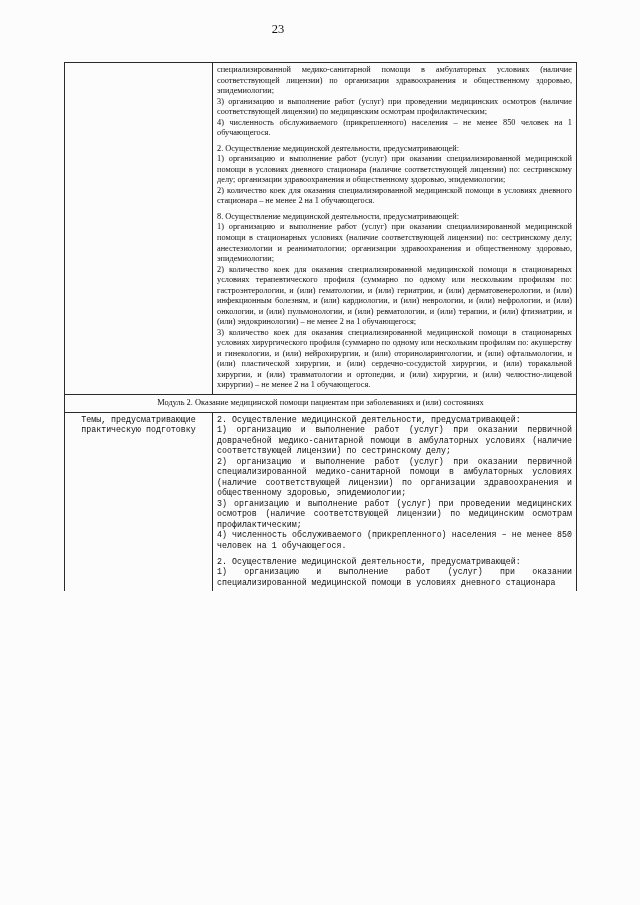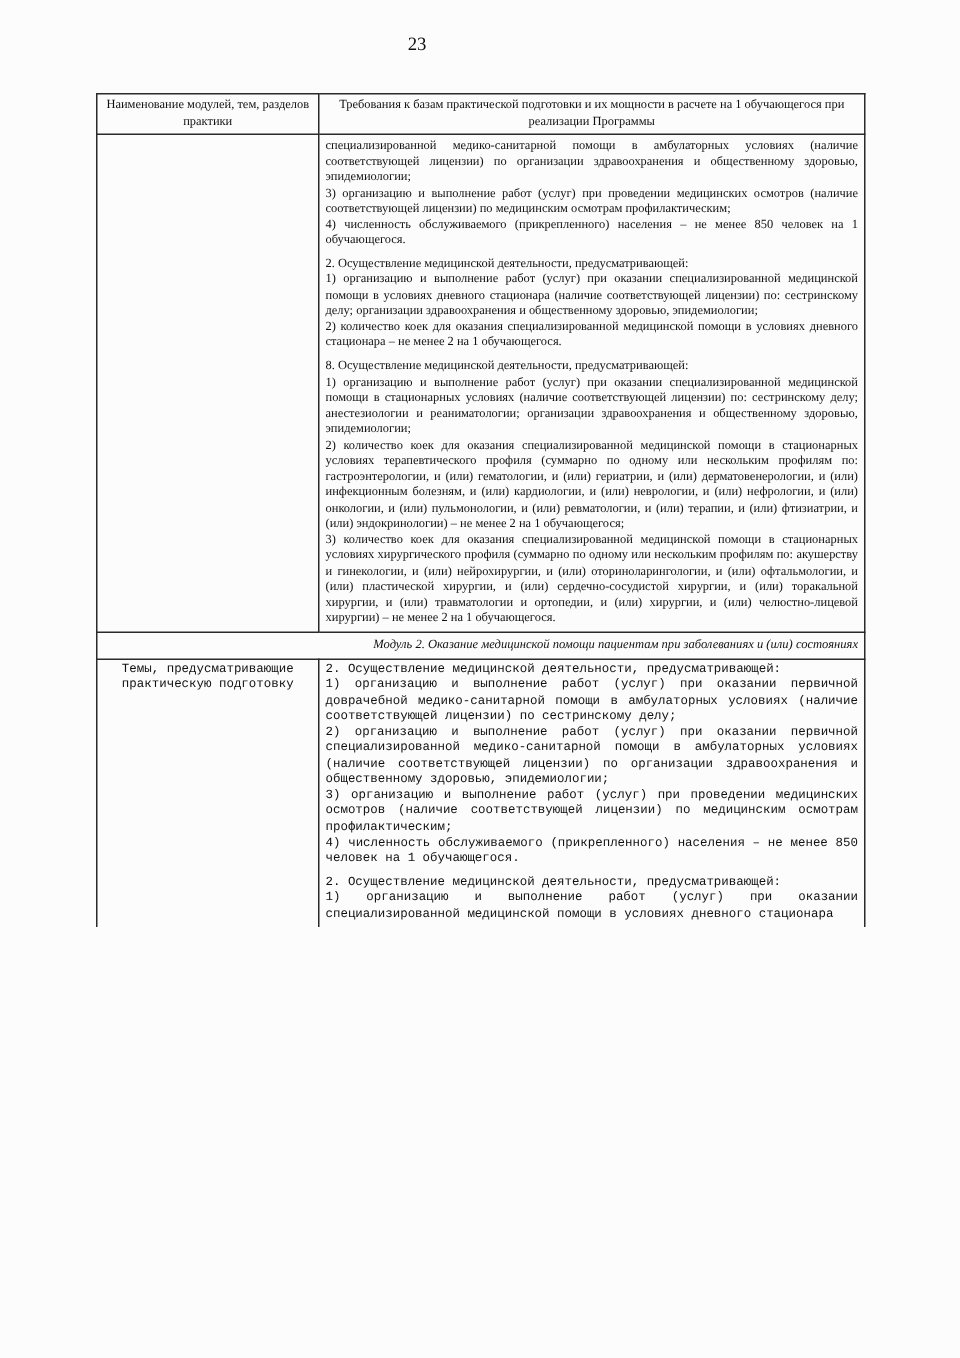--- a/index.html
+++ b/index.html
@@ -58,25 +58,24 @@
   }
   p.para {
     margin: 0 0 0 0;
     text-align: justify;
     text-justify: inter-word;
   }
   p.gap {
     margin-top: 5px;
   }
   .section-row td {
-    text-align: right;
+    text-align: center;
     font-size: 8.4px;
     padding-top: 3px;
     padding-bottom: 3px;
-    font-style: italic;
   }
   .cell-left-text {
     text-align: center;
     font-size: 8.3px;
     line-height: 1.3;
     padding-top: 2px;
   }
   .bottom-open td {
     border-bottom: none;
     font-family: Liberation Mono, monospace;
@@ -94,24 +93,20 @@
 <div class="page">
 
   <div class="page-number">23</div>
 
   <table class="doc-table">
     <colgroup>
       <col class="col-left">
       <col class="col-right">
     </colgroup>
     <tbody>
-      <tr>
-        <td class="hdr">Наименование модулей, тем, разделов практики</td>
-        <td class="hdr">Требования к базам практической подготовки и их мощности в расчете на 1 обучающегося при реализации Программы</td>
-      </tr>
 
       <tr>
         <td class="cell-left-text"></td>
         <td>
           <p class="para">специализированной медико-санитарной помощи в амбулаторных условиях (наличие соответствующей лицензии) по  организации здравоохранения и общественному здоровью, эпидемиологии;</p>
           <p class="para">3) организацию и выполнение работ (услуг) при проведении медицинских осмотров (наличие соответствующей лицензии) по медицинским осмотрам профилактическим;</p>
           <p class="para">4) численность обслуживаемого (прикрепленного) населения – не менее 850 человек на 1 обучающегося.</p>
           <p class="para gap">2. Осуществление медицинской деятельности, предусматривающей:</p>
           <p class="para">1) организацию и выполнение работ (услуг) при оказании специализированной медицинской помощи в условиях дневного стационара (наличие соответствующей лицензии) по: сестринскому делу; организации здравоохранения и общественному здоровью, эпидемиологии;</p>
           <p class="para">2) количество коек для оказания специализированной медицинской помощи в условиях дневного стационара – не менее 2 на 1 обучающегося.</p>

